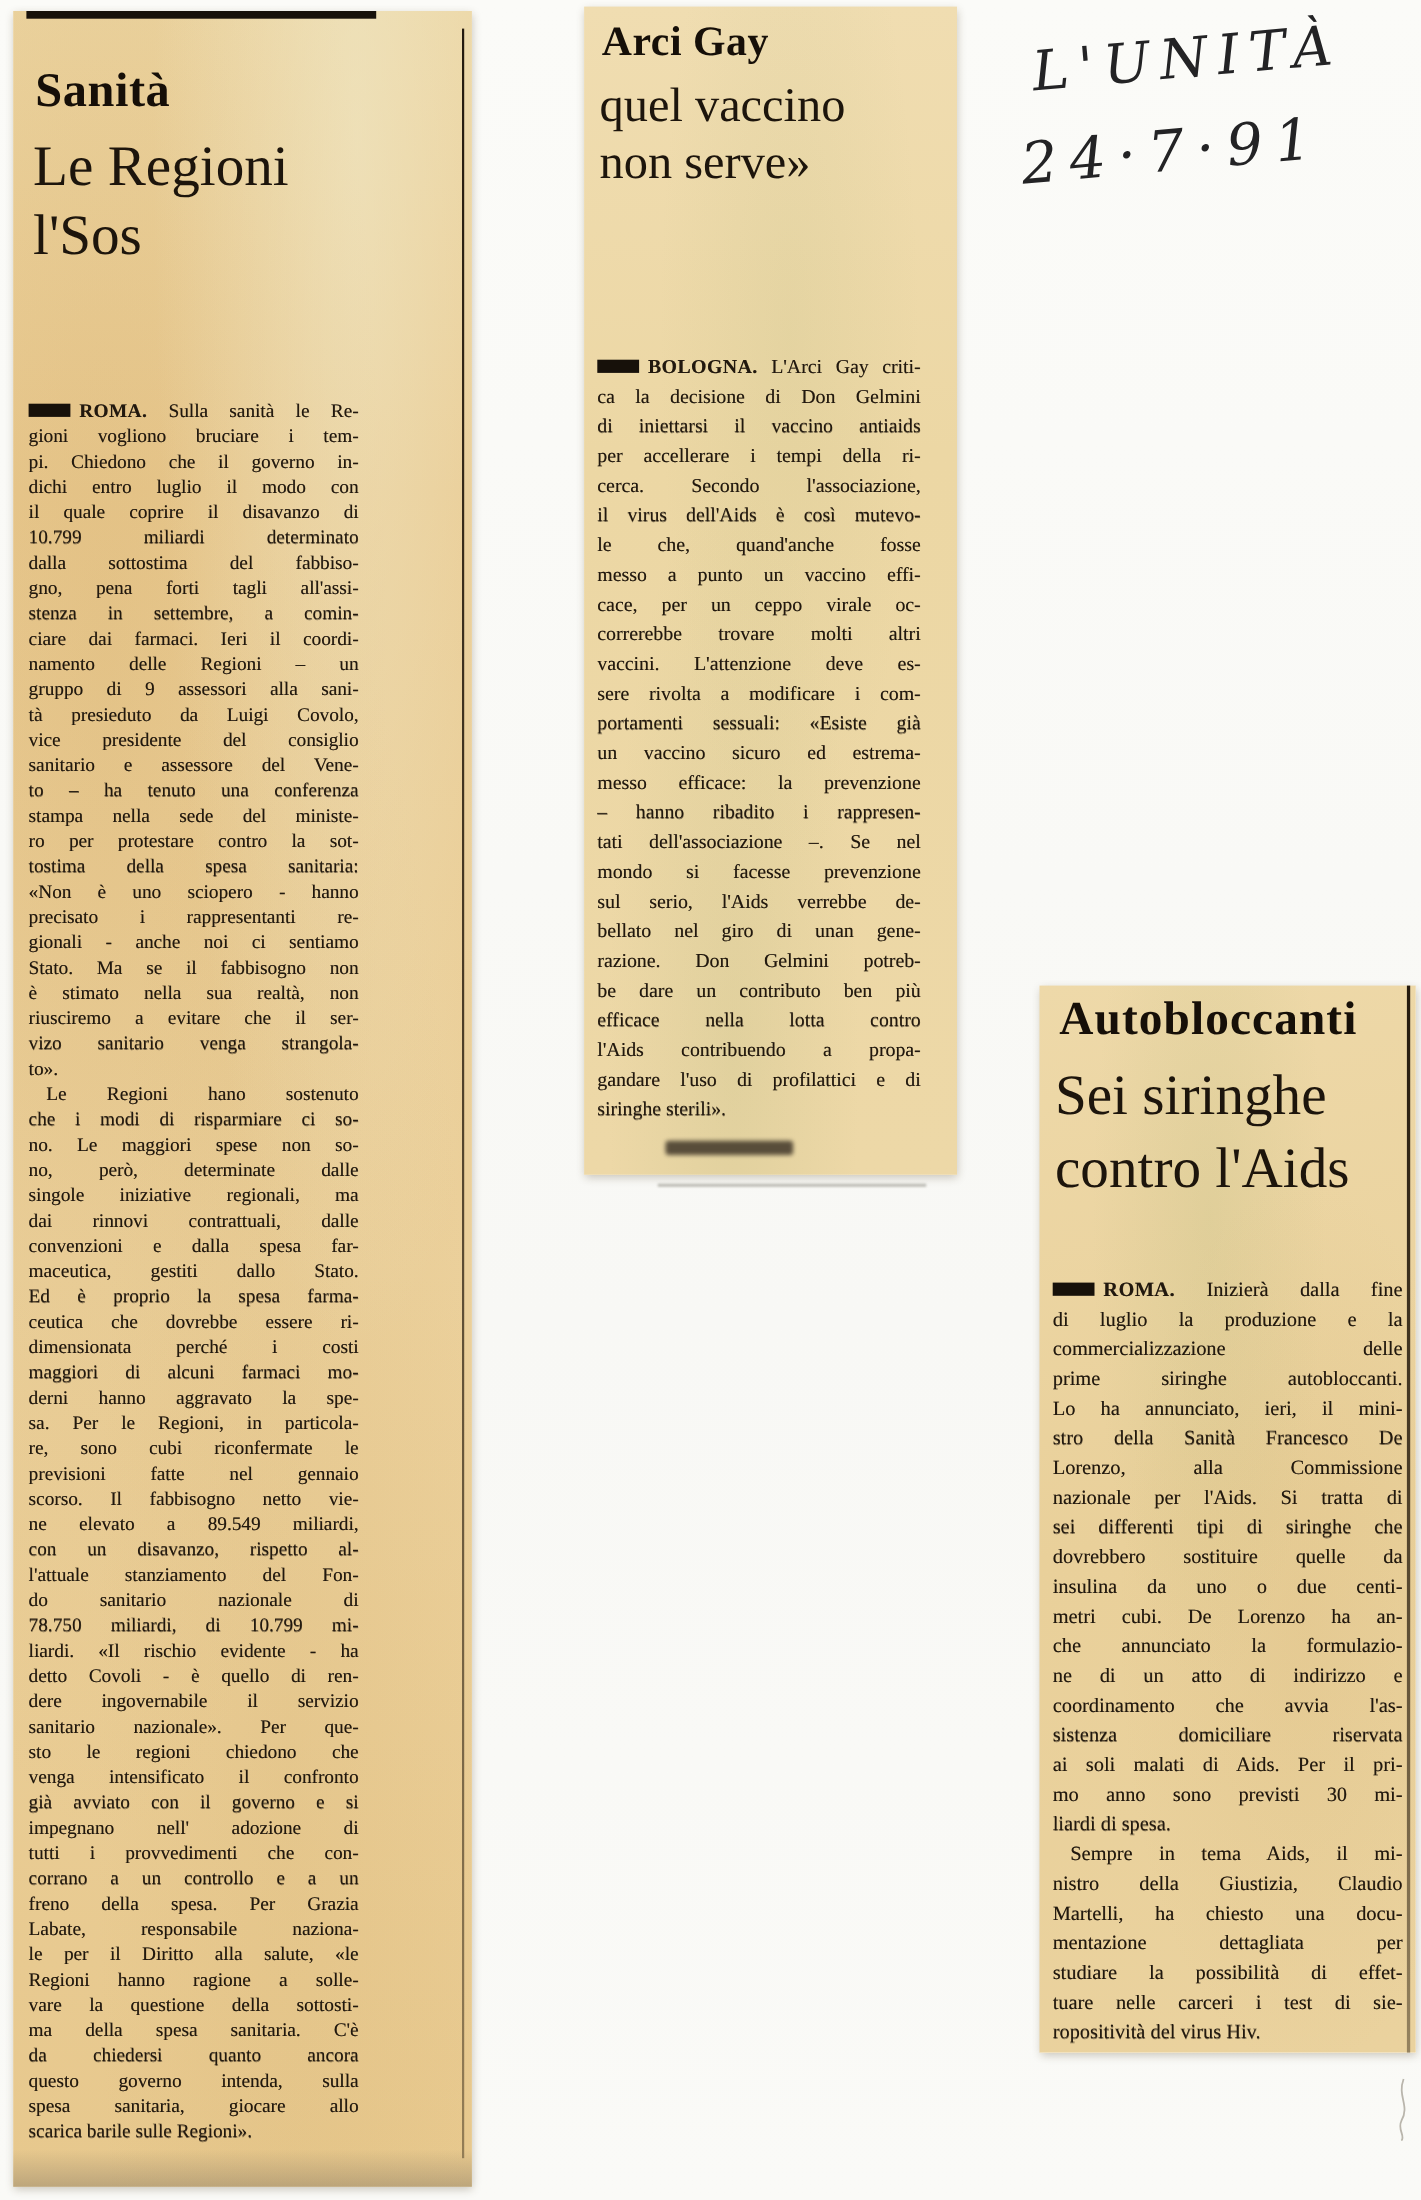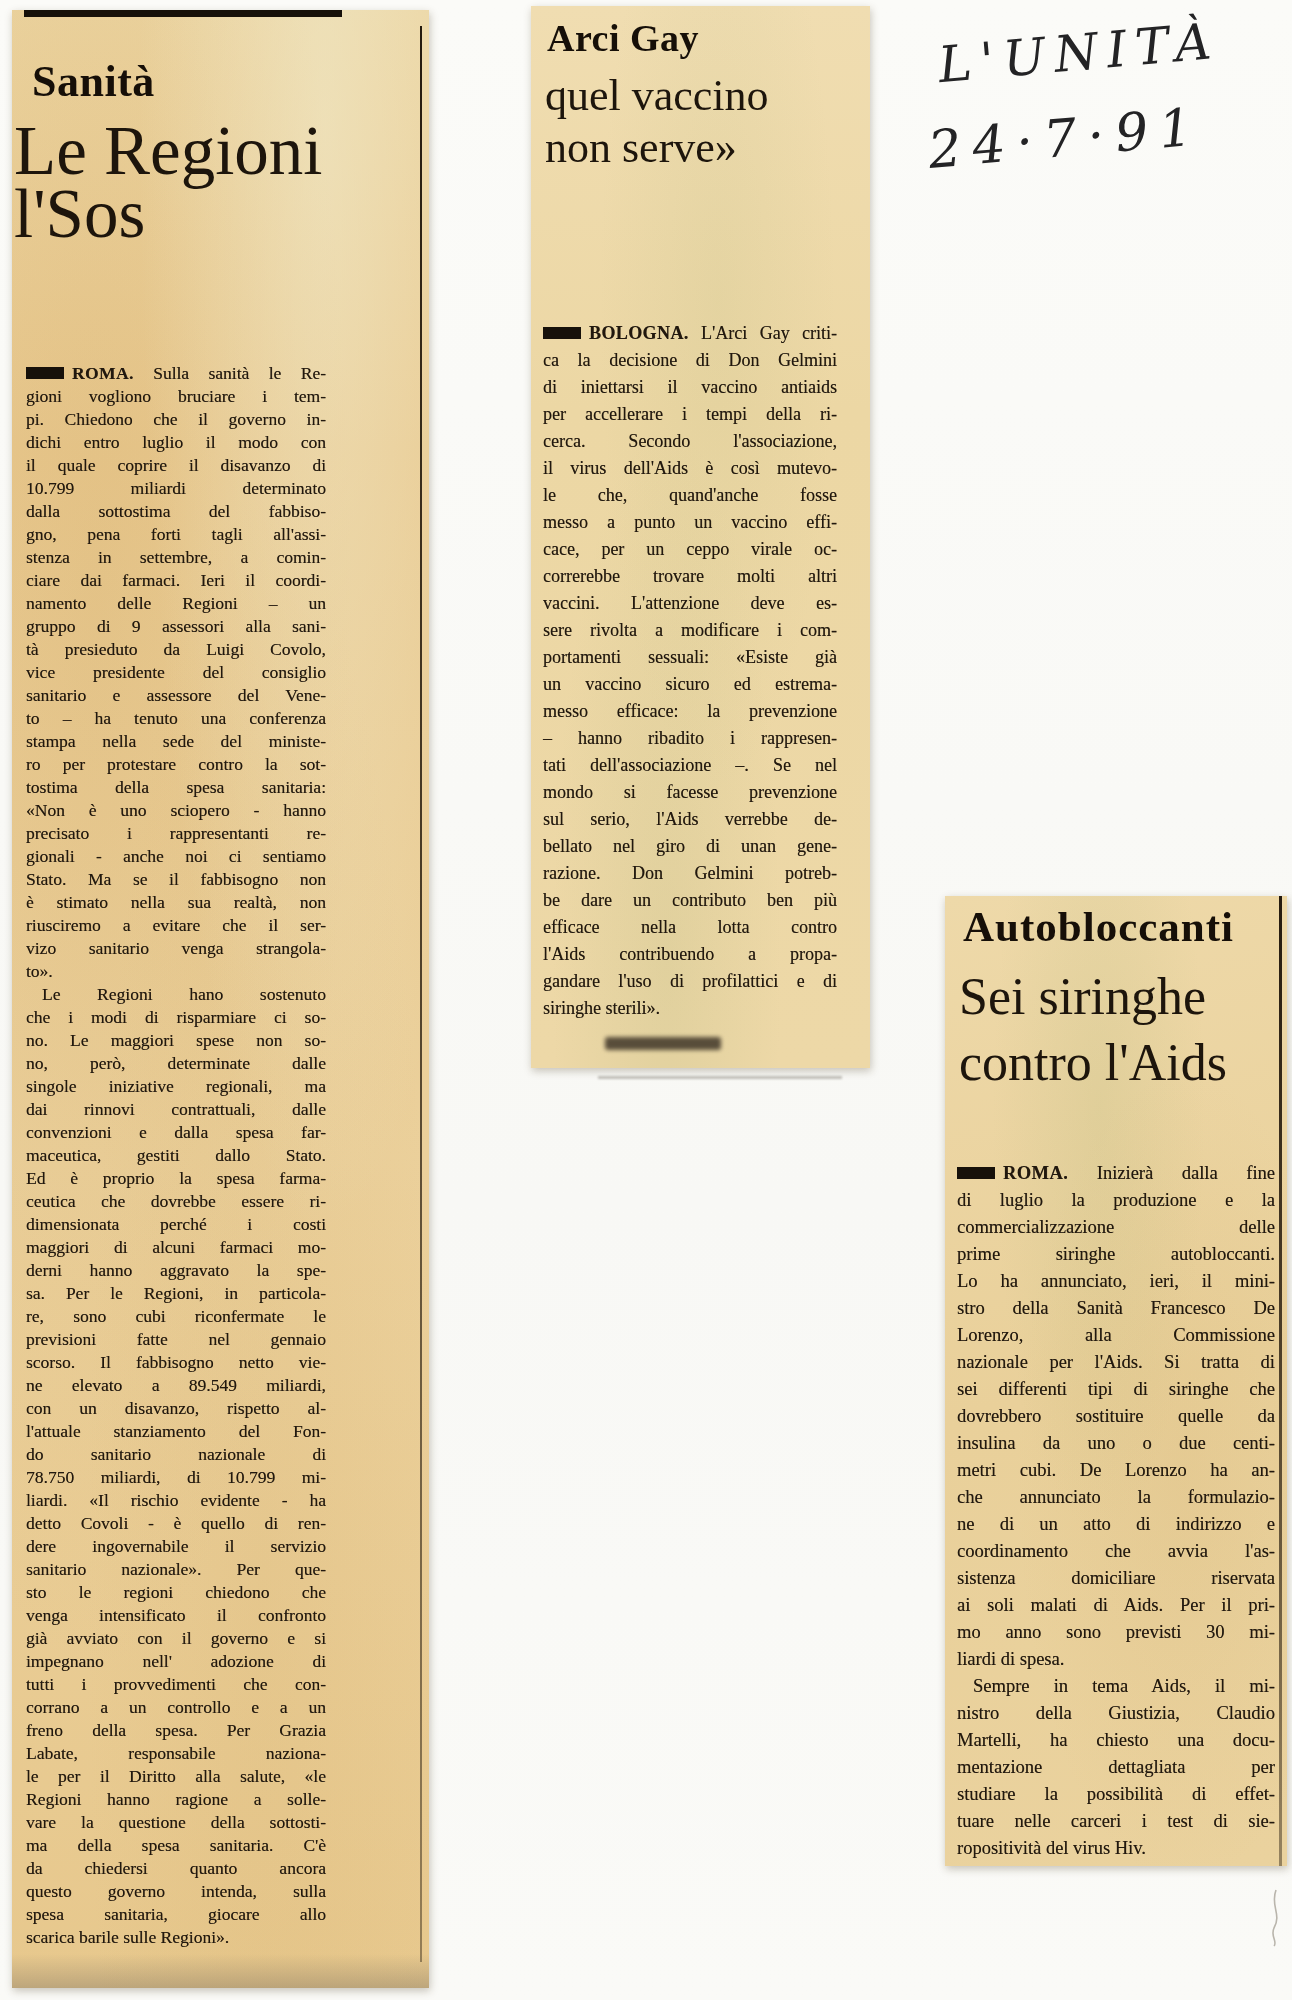--- a/index.html
+++ b/index.html
@@ -44,21 +44,21 @@
       radial-gradient(ellipse at 70% 60%, rgba(195,155,85,.12), transparent 50%),
       linear-gradient(168deg,#eed9a9 0%,#e9d09a 50%,#ead29e 100%);
   }
   #clip-right .vrule{right:5px;top:0;bottom:0;width:3px;}
   
   .kicker{position:absolute;font-weight:700;color:#160f08;letter-spacing:.5px;}
   #clip-left .kicker{left:20px;top:46px;font-size:44px;}
   #clip-mid .kicker{left:16px;top:10px;font-size:38px;}
   #clip-right .kicker{left:18px;top:6px;font-size:43px;letter-spacing:1px;}
   .headline{position:absolute;color:#1d150c;font-weight:400;}
-  #clip-left .headline{left:2px;top:110px;font-size:69px;line-height:63px;}
+  #clip-left .headline{left:18px;top:110px;font-size:52px;line-height:63px;}
   #clip-mid .headline{left:14px;top:64px;font-size:44px;line-height:52px;}
   #clip-right .headline{left:14px;top:68px;font-size:52px;line-height:66px;}
   .headline div{white-space:nowrap;}
   .body{position:absolute;color:#21180e;text-shadow:.2px .2px 0 rgba(33,24,14,.55);}
   #clip-left .body{left:14px;top:352px;width:300px;font-size:17.5px;line-height:23px;}
   #clip-mid .body{left:12px;top:314px;width:294px;font-size:18px;line-height:27px;}
   #clip-right .body{left:12px;top:264px;width:318px;font-size:18.5px;line-height:27px;}
   .line{text-align:justify;text-align-last:justify;}
   .line.last{text-align-last:left;}
   .line.indent{text-indent:16px;}

